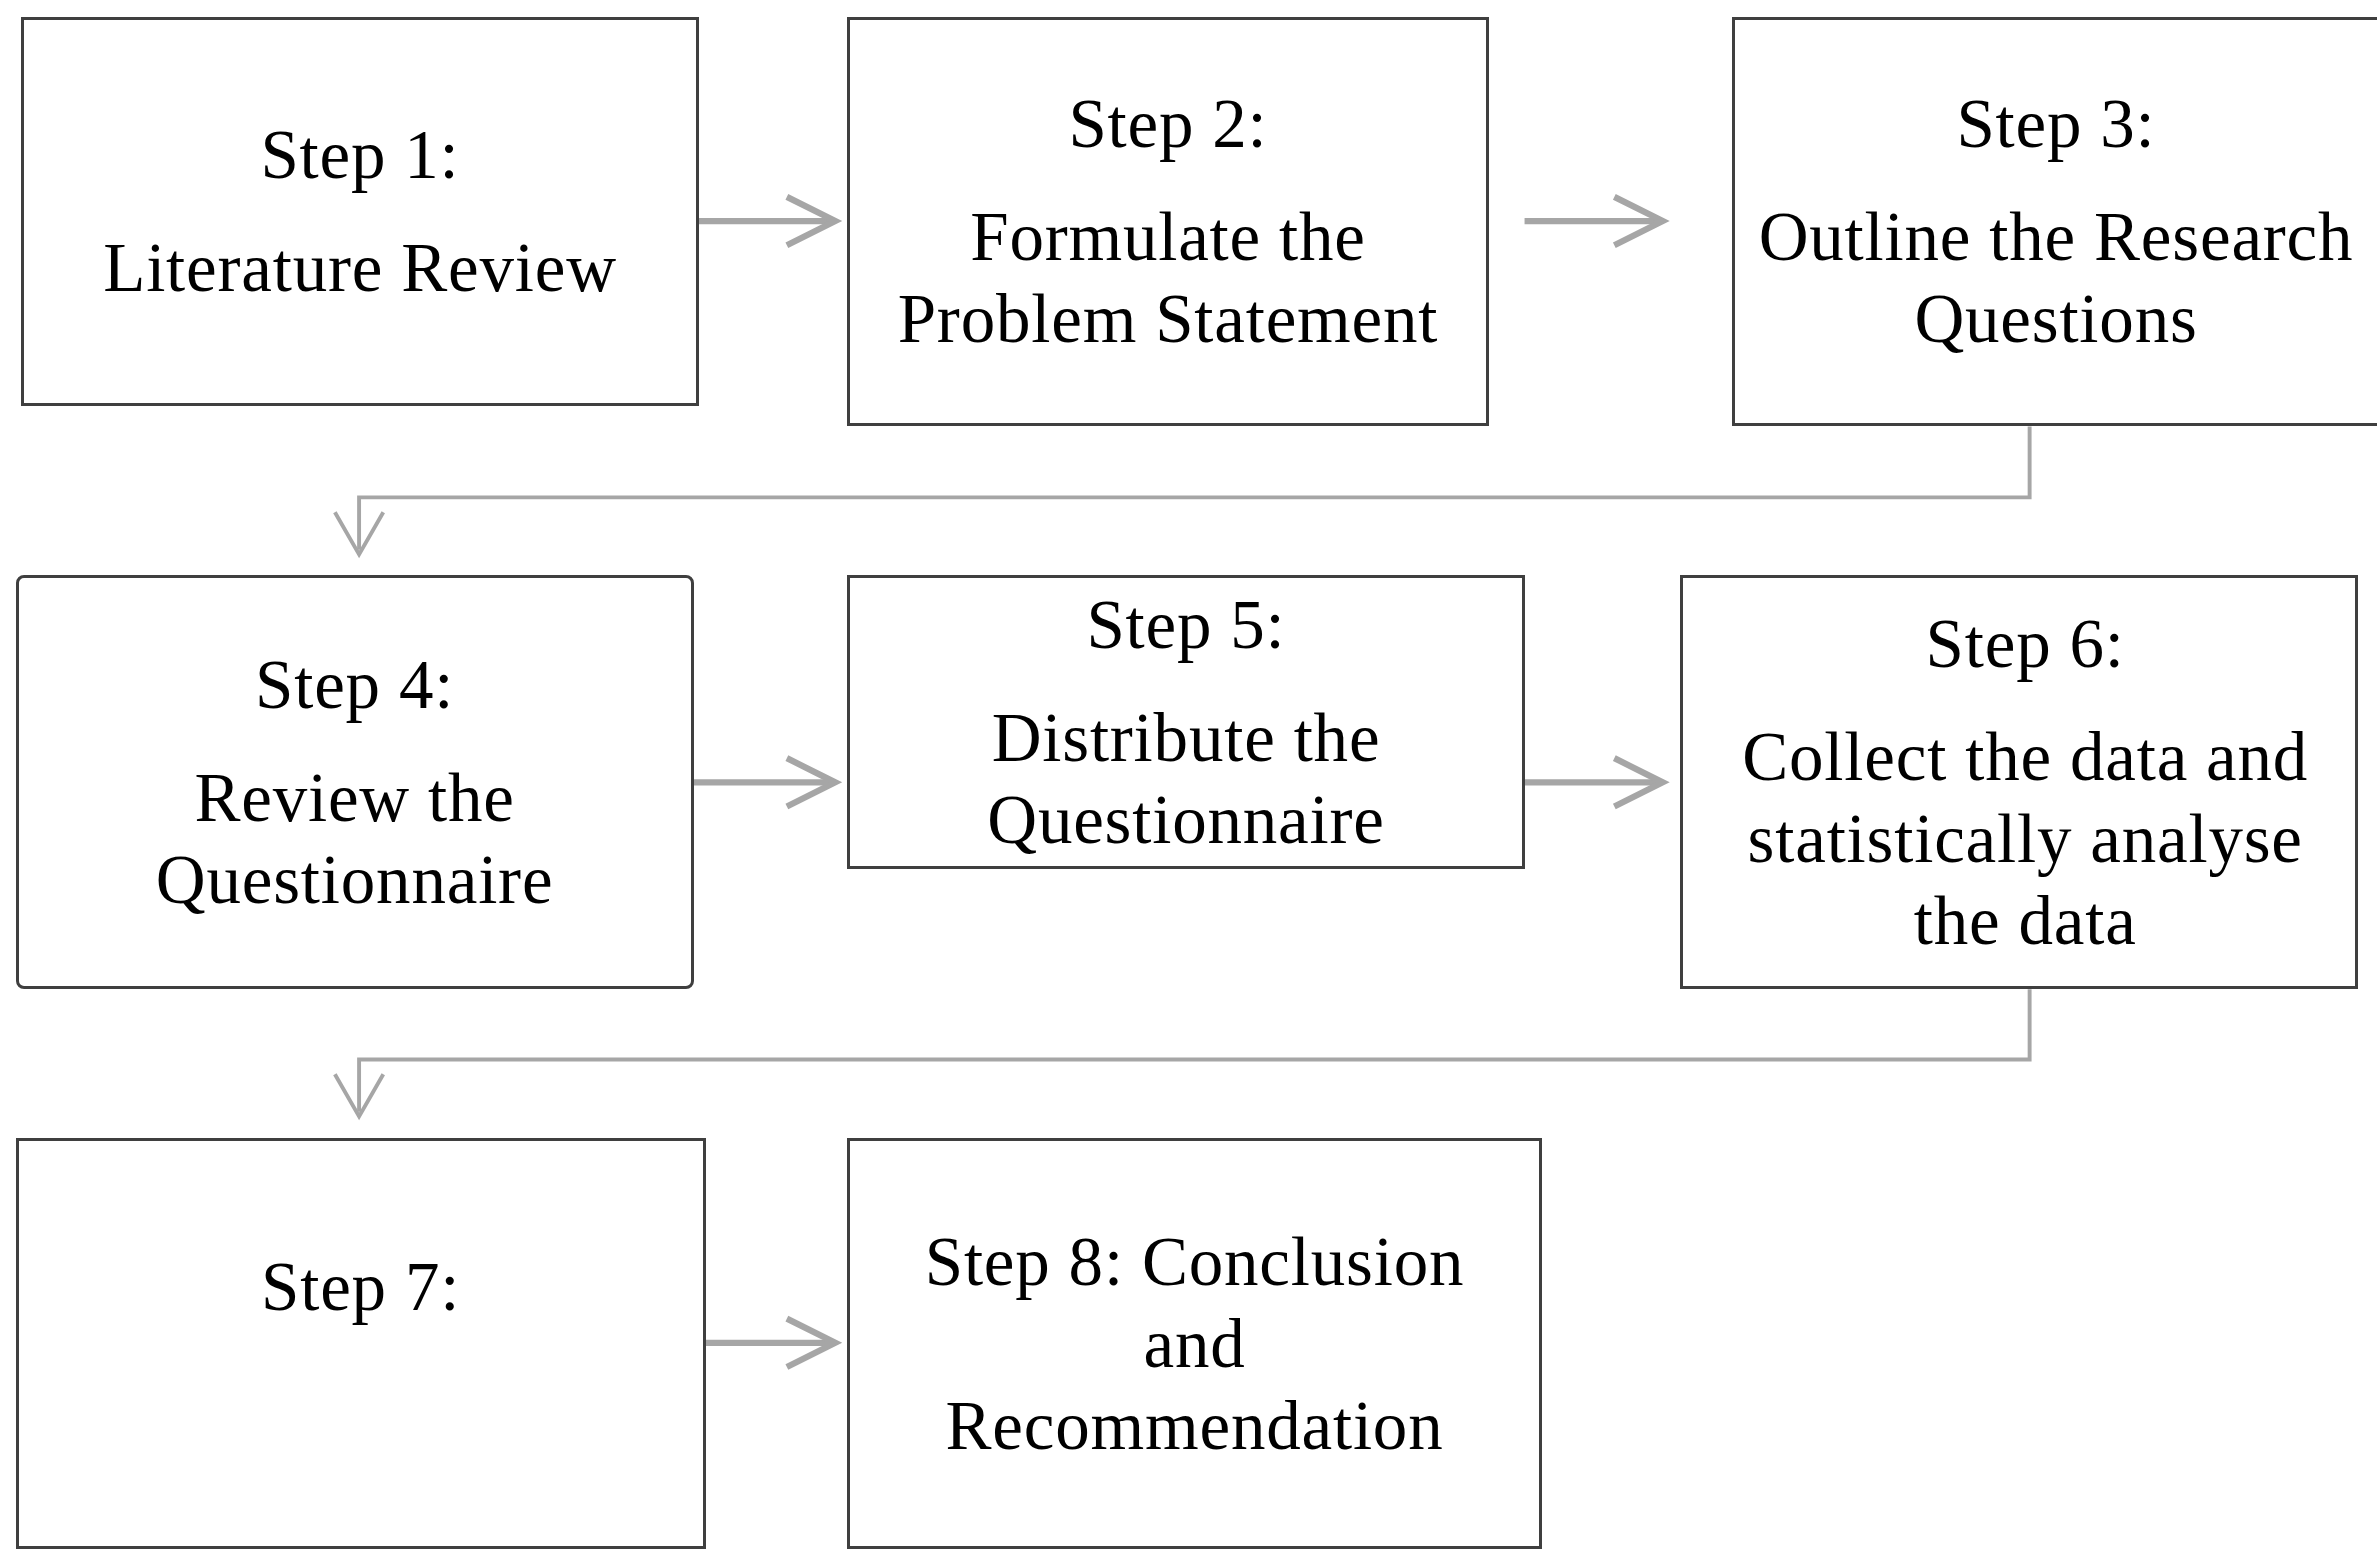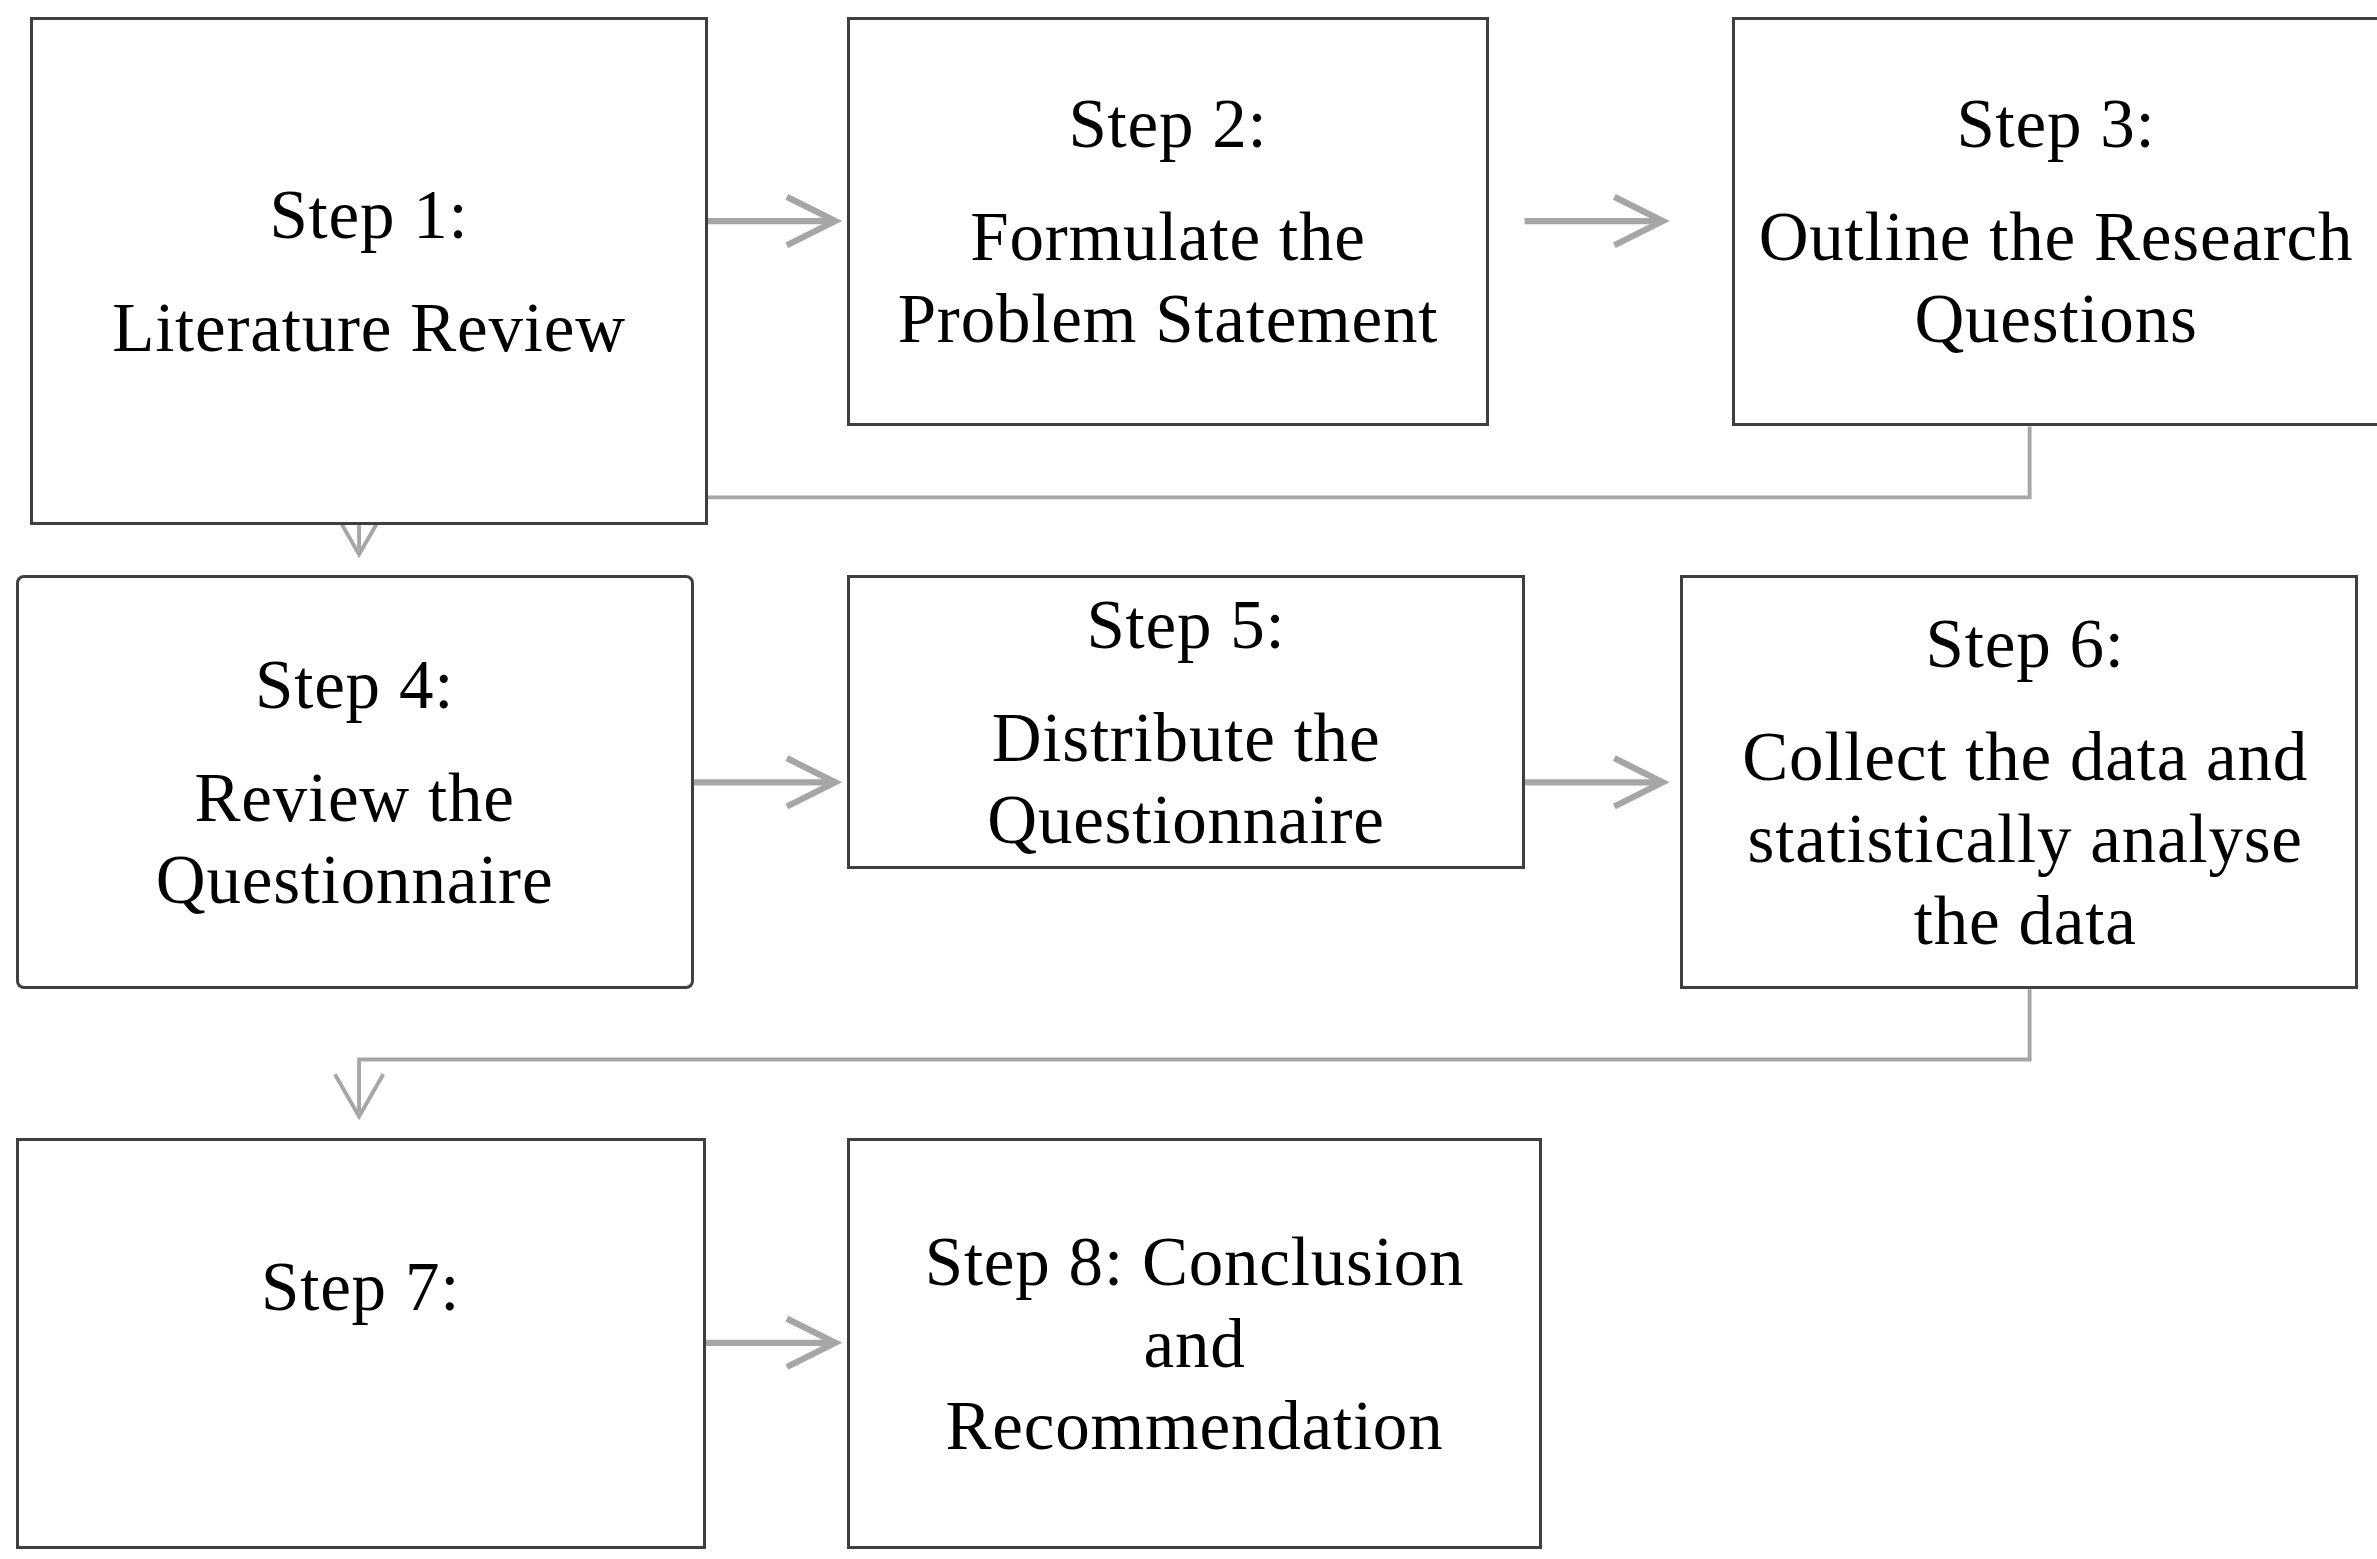--- a/index.html
+++ b/index.html
@@ -31,21 +31,21 @@
     row-gap: 31px;
     text-align: center;
     color: var(--text, #000000);
     font-size: 69px;
     line-height: 82px;
     letter-spacing: 0.8px;
     padding: 0 15.6px;
   }
   .box p { margin: 0; white-space: pre-line; }
 
-  .b1 { left: 30px;   top: 17px;   width: 678px; height: 508px; }
+  .b1 { left: 21px;   top: 17px;   width: 678px; height: 389px; }
   .b2 { left: 847px; top: 17px;   width: 642px; height: 409px; }
   .b3 { left: 1732px; top: 17px;   width: 648px; height: 409px; }
   .b4 { left: 15.6px;   top: 575px;  width: 678px; height: 414px; border-radius: 8px; }
   .b5 { left: 847px; top: 575px;  width: 678px; height: 294px; }
   .b6 { left: 1680px; top: 575px;  width: 678px; height: 414px; padding-left: 28px; }
   .b7 { left: 15.6px;   top: 1138px; width: 690px; height: 411px; padding-bottom: 113px; }
   .b8 { left: 847px; top: 1138px; width: 695px; height: 411px; }
 </style>
 </head>
 <body>

